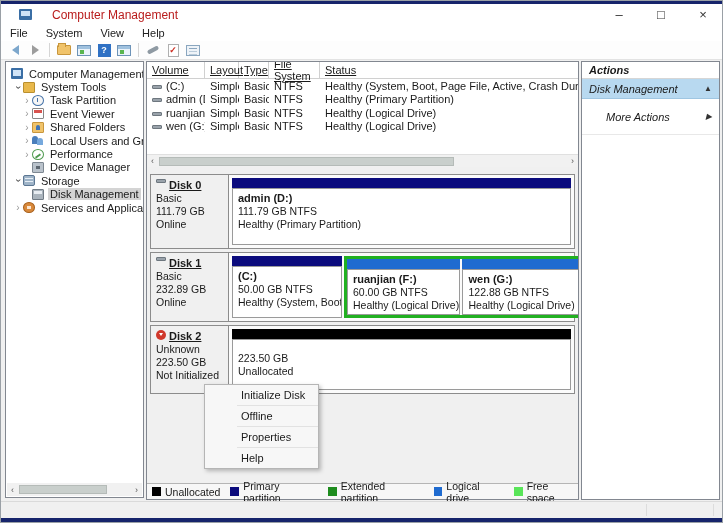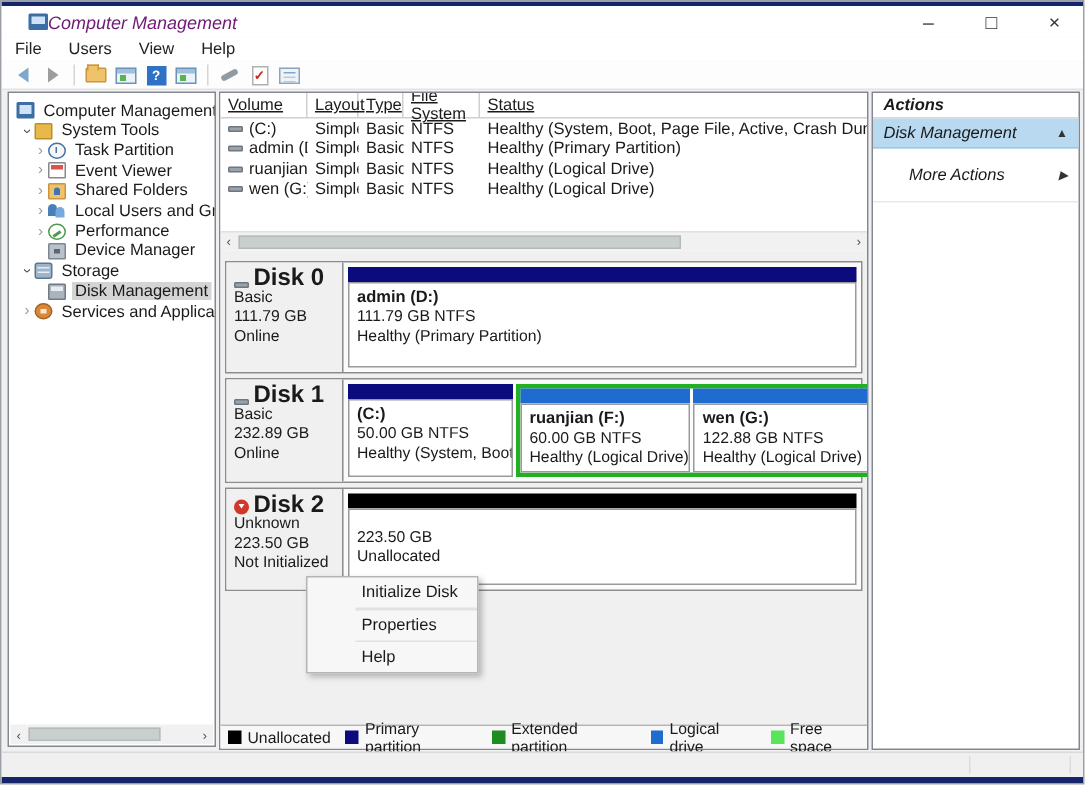--- a/index.html
+++ b/index.html
@@ -6,21 +6,21 @@
   html,body { background:#cfd4d8; font-family:"Liberation Sans", sans-serif; }
   #window { position:relative; width:723px; height:523px; background:#f0f0f0; overflow:hidden; border:1px solid #9aa0a6; }
   .strip { position:absolute; left:0; width:723px; background:#16246b; }
   #strip-top { top:0; height:3px; }
   #strip-bottom { top:517px; height:6px; }
 
   
   #titlebar { position:absolute; top:3px; left:0; width:723px; height:21px; background:#ffffff; display:flex; align-items:center; }
   .app-icon { width:13px; height:11px; margin-left:18px; position:relative; background:#3a6ea5; border-radius:1px; }
   .app-icon::after { content:""; position:absolute; left:2px; top:2px; right:2px; bottom:4px; background:#cfe3f7; }
-  #title-text { font-size:12px; color:#701a75; margin-left:0;font-style:italic; }
+  #title-text { font-size:12px; color:#b91c1c; margin-left:20px; }
   #win-controls { margin-left:auto; display:flex; height:100%; }
   .win-btn { width:42px; height:100%; display:flex; align-items:center; justify-content:center; font-size:13px; color:#333; }
 
   
   #menubar { position:absolute; top:24px; left:0; width:723px; height:16px; background:#ffffff; display:flex; align-items:center; font-size:11px; color:#222; }
   .menu-item { padding:1px 9px; }
 
   
   #toolbar { position:absolute; top:40px; left:0; width:723px; height:19px; background:#fdfdfd; border-bottom:1px solid #e3e3e3; display:flex; align-items:center; padding-left:4px; }
   .tb-sep { width:1px; height:14px; background:#d5d5d5; margin:0 4px; }
@@ -82,21 +82,21 @@
   .vt-row .cell { padding-left:5px; overflow:hidden; }
   .vol-ico { display:inline-block; width:10px; height:4px; background:#9aa3ab; border:1px solid #6e777f; border-radius:1px; margin-right:4px; vertical-align:middle; }
   #vol-hscroll { position:absolute; top:92px; left:0; width:431px; height:13px; background:#f1f1f1; border-top:1px solid #e0e0e0; display:flex; align-items:center; }
   #vol-hscroll .sb-thumb { width:295px; margin-left:1px; }
   #vol-hscroll .sb-arrow.right { margin-left:auto; }
 
   
   #disk-area { position:absolute; top:105px; left:0; width:431px; height:318px; background:#f0f0f0; overflow:hidden; }
   .disk-block { position:absolute; left:3px; width:425px; border:1px solid #8c8c8c; background:#fbfbfb; display:flex; }
   .disk-label { width:78px; flex:0 0 78px; background:#f0f0f0; border-right:1px solid #8c8c8c; padding:4px 5px; font-size:10.5px; line-height:13px; color:#1a1a1a; }
-  .disk-name { font-weight:bold; font-size:16px; display:flex; align-items:flex-end; gap:3px; }
+  .disk-name { font-weight:bold; font-size:11px; display:flex; align-items:flex-start; gap:3px;text-decoration:underline; }
   .disk-chip { display:inline-block; width:10px; height:4px; background:#9aa3ab; border:1px solid #6e777f; border-radius:1px; }
   .red-badge { display:inline-block; width:10px; height:10px; border-radius:50%; background:#d0382b; position:relative; }
   .red-badge::after { content:""; position:absolute; left:3px; top:3px; border:2px solid transparent; border-top:3px solid #fff; }
   .disk-graph { flex:1; padding:3px; display:flex; gap:2px; }
   .part { display:flex; flex-direction:column; min-width:0; }
   .part-strip { height:10px; flex:0 0 10px; }
   .part-body { flex:1; background:#fff; border:1px solid #9a9a9a; padding:3px 5px; font-size:10.5px; line-height:13px; color:#1a1a1a; overflow:hidden; white-space:nowrap; }
   .part-name { font-weight:bold; font-size:11px; }
   .ext-wrap { flex:1; border:3px solid #21b021; display:flex; gap:2px; padding:0; min-width:0; }
   .ext-wrap .part { flex:1; }
@@ -134,21 +134,21 @@
     <span id="title-text">Computer Management</span>
     <div id="win-controls">
       <span class="win-btn">–</span>
       <span class="win-btn">□</span>
       <span class="win-btn">×</span>
     </div>
   </div>
 
   <div id="menubar">
     <span class="menu-item">File</span>
-    <span class="menu-item">Users</span>
+    <span class="menu-item">System</span>
     <span class="menu-item">View</span>
     <span class="menu-item">Help</span>
   </div>
 
   <div id="toolbar">
     <span class="tb-btn">
         <span class="arrow-left"></span>
       </span>
     <span class="tb-btn">
         <span class="arrow-right"></span>
@@ -408,20 +408,21 @@
       <div id="actions-more">
         <span>More Actions</span>
         <span class="caret">▶</span>
       </div>
     </div>
   </div>
 
   <div id="context-menu">
     <div class="cm-item">Initialize Disk</div>
     <div class="cm-sep"></div>
+    <div class="cm-item">Offline</div>
     <div class="cm-sep"></div>
     <div class="cm-item">Properties</div>
     <div class="cm-sep"></div>
     <div class="cm-item">Help</div>
   </div>
 
   <div id="statusbar">
     <span class="sb-div" style="left:645px"></span>
     <span class="sb-div" style="left:712px"></span>
   </div>

